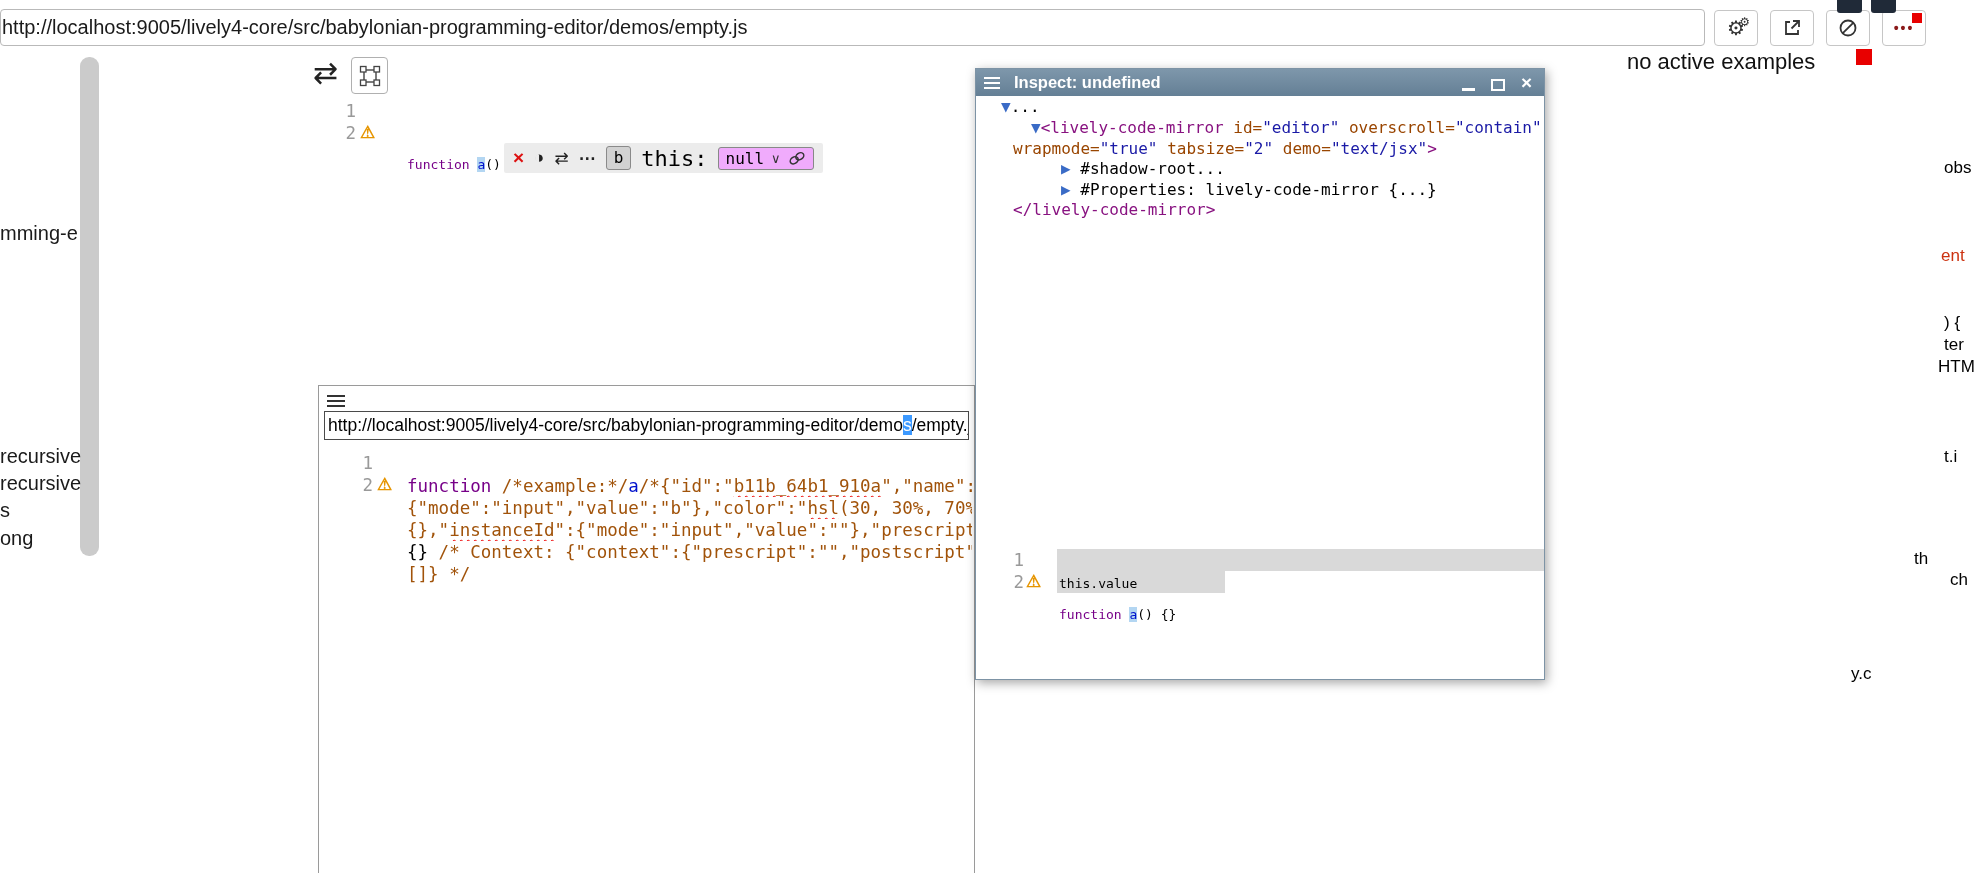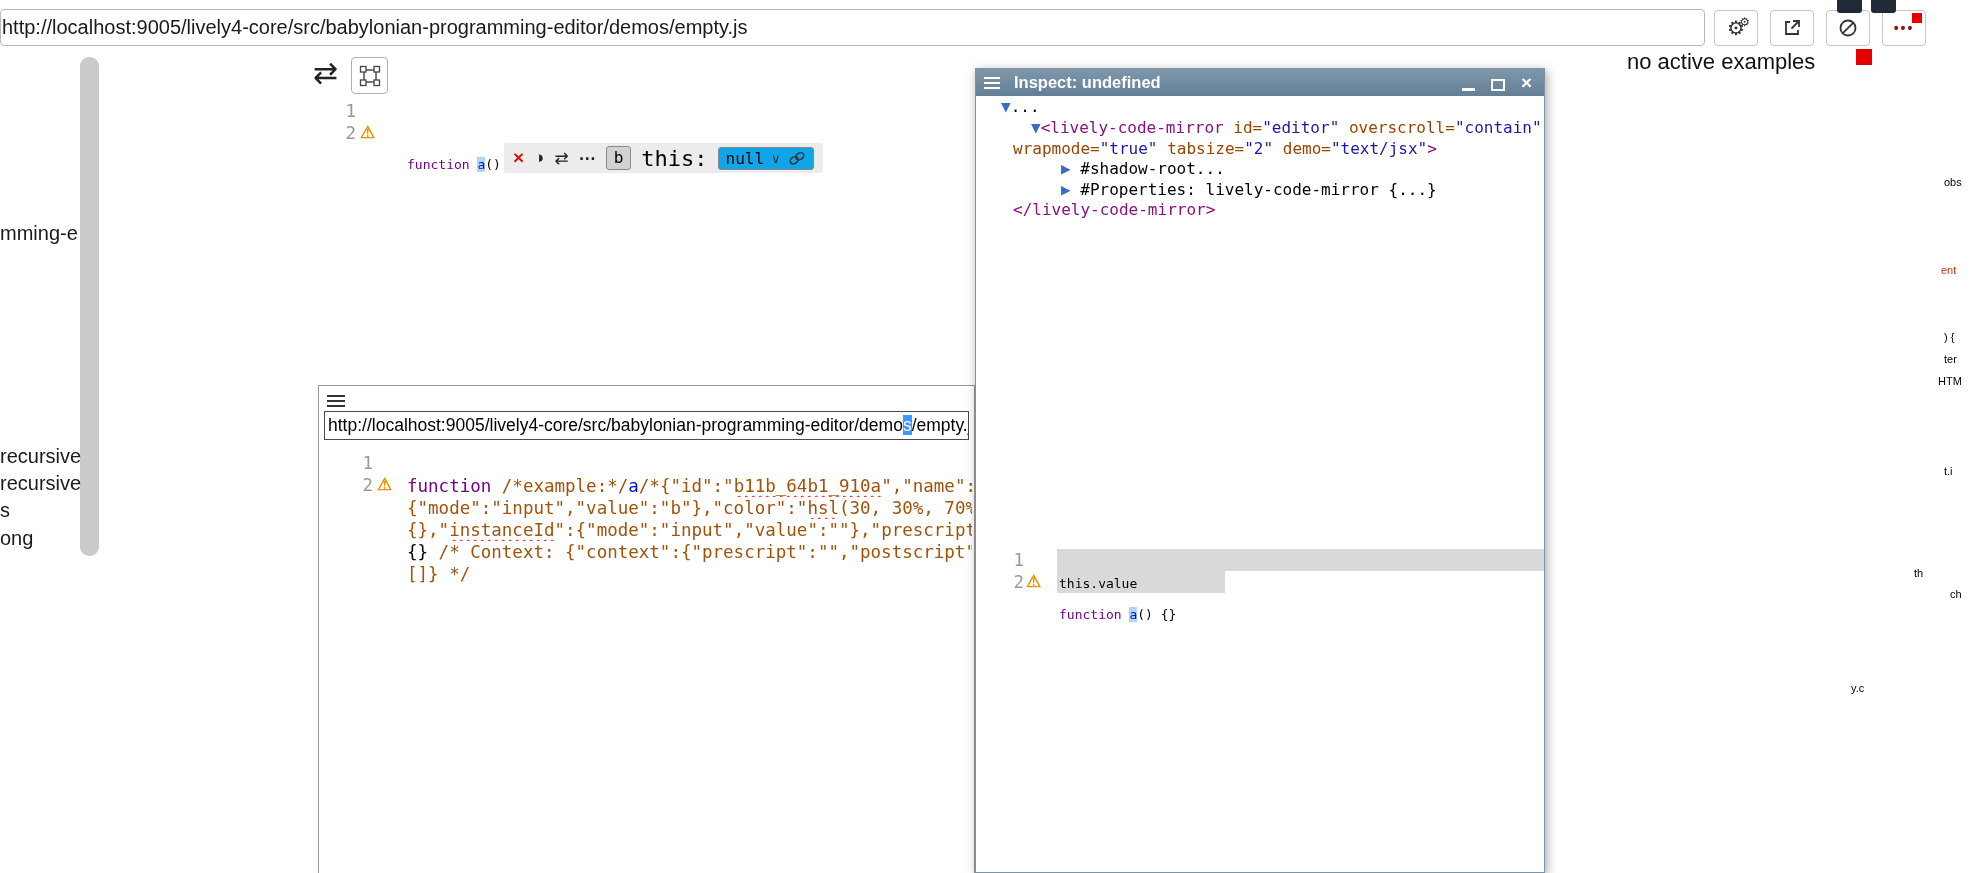--- a/index.html
+++ b/index.html
@@ -41,21 +41,21 @@
   .win-dark { position: absolute; top: 0; width: 25px; height: 13px;
     background: #202a38; border-radius: 0 0 3px 3px; }
 
   .no-active { left: 1627px; top: 49px; font-size: 22px; color: #111; }
   .red-square { left: 1856px; top: 49px; width: 16px; height: 16px; background: #e80000; }
 
   .left-scrollbar { left: 80px; top: 57px; width: 19px; height: 499px;
     background: #cbcbcb; border-radius: 9px; }
 
   .frag-left { left: 0; font-size: 20px; color: #1a1a1a; white-space: pre; }
-  .frag { font-size: 11px; white-space: pre; color: #000; margin-top: 18px; }
+  .frag { font-size: 17px; white-space: pre; color: #000; }
   .frag.red { color: #cc3311; }
 
   
   .swap-main { left: 313px; top: 55px; font-size: 30px; color: #222; cursor: pointer; }
   .frame-btn { left: 351px; top: 57px; width: 37px; height: 37px;
     border: 1px solid #b0b0b0; border-radius: 4px; display: flex;
     align-items: center; justify-content: center; cursor: pointer; background:#fff; }
   .linenum { position: absolute; width: 18px; text-align: right; color: #999;
     font-family: "DejaVu Sans Mono", monospace; font-size: 17.5px; }
   .warn { position: absolute; color: #e69500; font-size: 17px; font-weight: bold; }
@@ -64,41 +64,41 @@
 
   .probe { left: 504px; top: 143px; height: 30px; background: #ececec;
     border-radius: 2px; display: flex; align-items: center; gap: 10px;
     padding: 0 9px; font-size: 17px; }
   .probe .x { color: #d11; font-weight: bold; font-size: 19px; cursor: pointer; }
   .probe .ic { color: #222; cursor: pointer; }
   .b-btn { background: #d2d2d2; border: 1px solid #8a8a8a; border-radius: 3px;
     padding: 0 7px; font-family: "DejaVu Sans Mono", monospace; font-size: 16px;
     line-height: 22px; cursor: pointer; }
   .this-label { font-family: "DejaVu Sans Mono", monospace; font-size: 22px; }
-  .probe-select { display: flex; align-items: center; gap: 7px; background: #0ea5e9;
+  .probe-select { display: flex; align-items: center; gap: 7px; background: #f0abfc;
     border: 1px solid #888; border-radius: 3px; padding: 1px 7px; cursor: pointer; }
   .probe-select .v { font-family: "DejaVu Sans Mono", monospace; font-size: 16px; }
   .probe-select .ch { font-size: 13px; color: #333; }
 
   
   .sub-panel { left: 318px; top: 385px; width: 657px; height: 489px;
     border: 1px solid #9a9a9a; background: #fff; overflow: hidden; }
   .burger { width: 18px; cursor: pointer; }
   .burger i { display: block; height: 2px; background: #333; margin: 3px 0; }
   .burger.white i { background: #fff; height: 2px; margin: 3px 0; width: 16px; }
   .sub-url { position: absolute; left: 5px; top: 25px; width: 645px; height: 29px;
     border: 1px solid #4a4a4a; background: #fff; font-size: 17.5px;
     line-height: 27px; padding: 0 3px; white-space: nowrap; overflow: hidden; }
   .sel { background: #3c99ff; color: #fff; }
   .sub-row { position: absolute; left: 88px; width: 565px; overflow: hidden;
     font-family: "DejaVu Sans Mono", monospace; font-size: 17.5px;
     line-height: 22px; white-space: pre; }
 
   
-  .inspector { left: 975px; top: 68px; width: 570px; height: 805px;
+  .inspector { left: 975px; top: 68px; width: 570px; height: 612px;
     background: #fff; border: 1px solid #7d93a5; z-index: 10;
     box-shadow: 2px 3px 10px rgba(0,0,0,.35); }
   .titlebar { height: 27px; background: linear-gradient(#7e97ab, #647f95);
     display: flex; align-items: center; padding: 0 8px; }
   .titlebar .title { color: #fff; font-weight: bold; font-size: 16.5px; margin-left: 12px; }
   .win-btns { margin-left: auto; display: flex; align-items: center; gap: 16px; padding-right: 4px; }
   .min-btn, .max-btn { cursor: pointer; height: 16px; display: flex; align-items: flex-end; }
   .min-btn i { display: block; width: 13px; height: 3px; background: #fff; }
   .max-btn i { display: block; width: 14px; height: 12px; border: 2px solid #fff; }
   .close-btn { color: #fff; font-weight: bold; font-size: 19px; line-height: 16px; cursor: pointer; }

